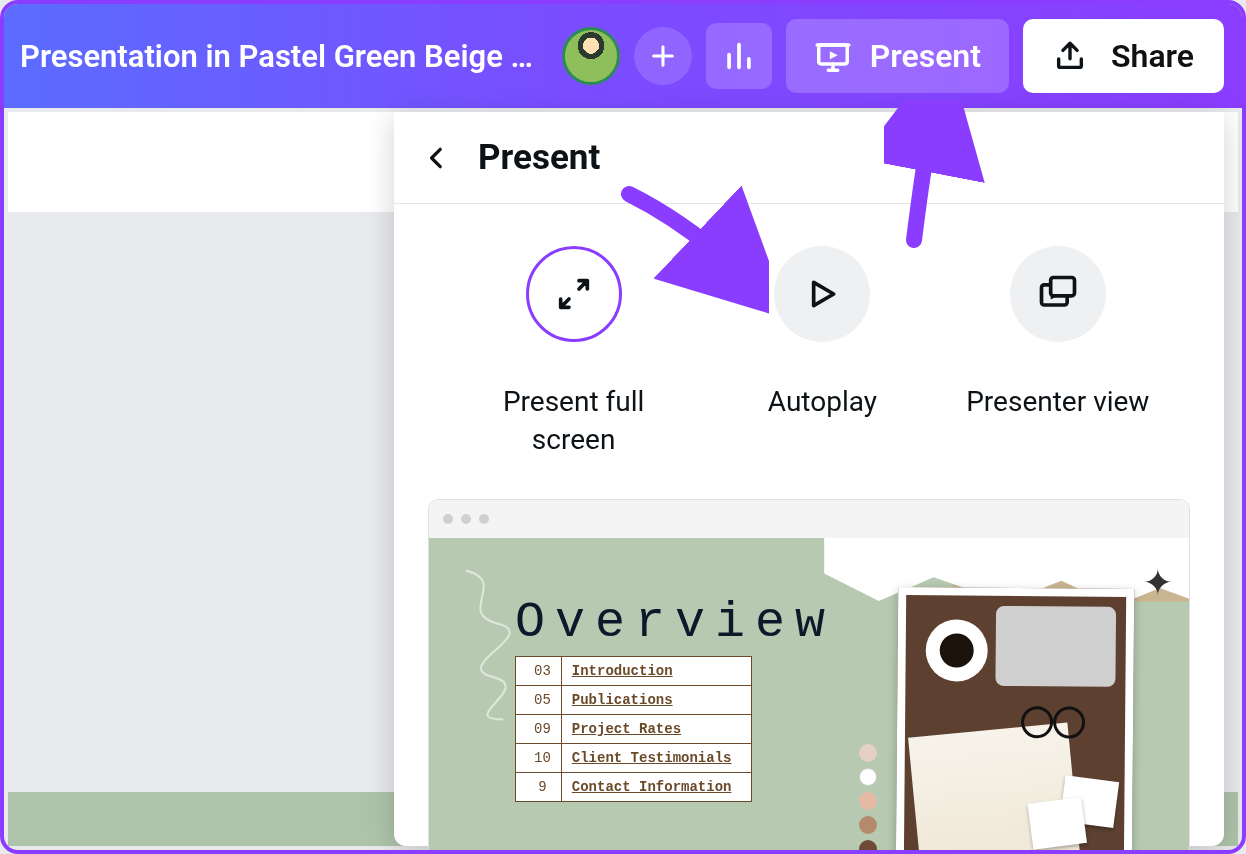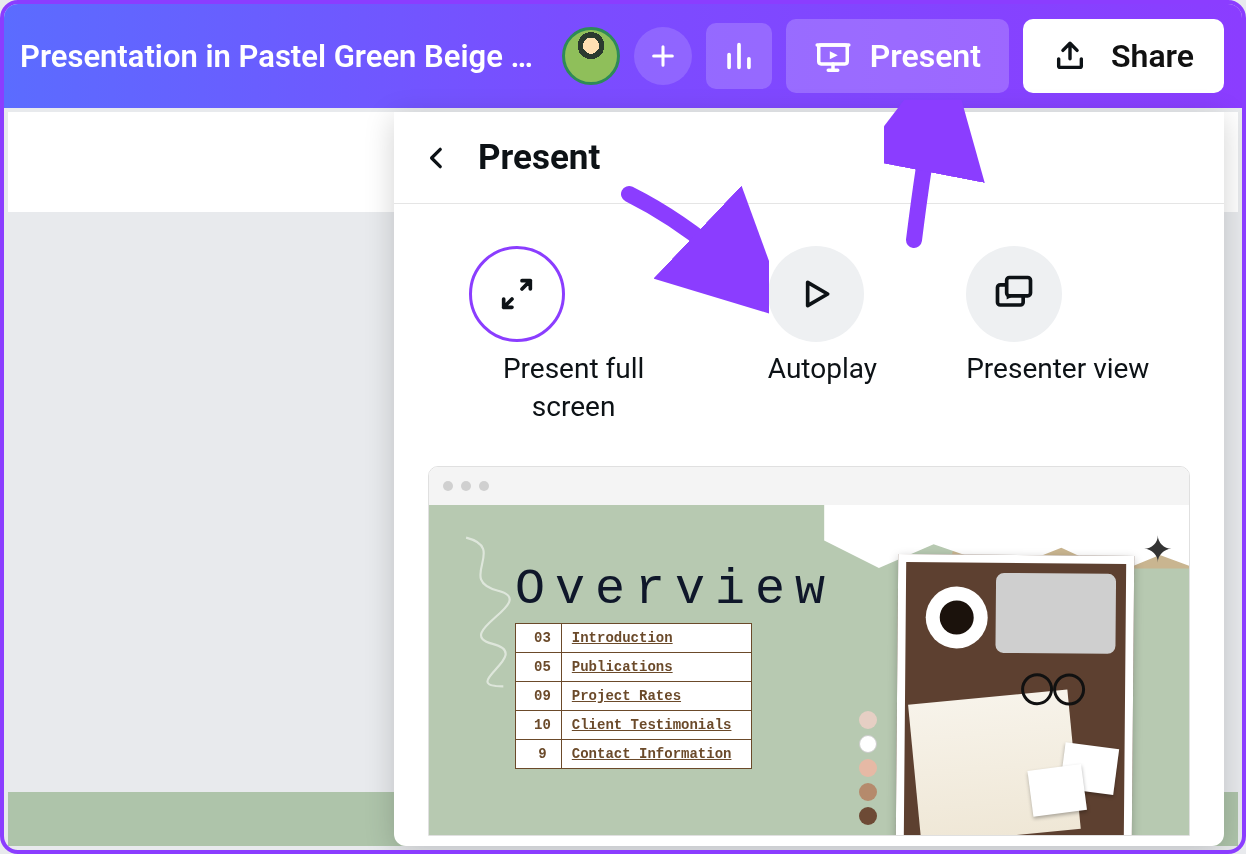--- a/index.html
+++ b/index.html
@@ -93,21 +93,21 @@
     display:flex; align-items:center; gap: 22px;
     padding: 0 24px;
   }
   .back-icn { width:38px; height:38px; display:flex; align-items:center; justify-content:center; cursor:pointer; }
   .panel-title { font-size:35px; font-weight:700; color:#0d1216; }
 
   .opts {
     display:flex; justify-content:space-around;
     padding: 42px 30px 40px;
   }
-  .opt { display:flex; flex-direction:column; gap:8px; cursor:pointer; }
+  .opt { display:flex; flex-direction:column; align-items:center; gap:41px; cursor:pointer; }
   .opt-circ {
     width:96px; height:96px; border-radius:50%;
     background:#eef0f2;
     display:flex; align-items:center; justify-content:center;
   }
   .opt-circ.sel { background:#fff; border:3px solid #8b3dff; }
   .opt-label { font-size:28px; color:#0d1216; text-align:center; line-height:1.35; max-width:210px; }
 
   .preview {
     margin: 0 34px;
@@ -143,21 +143,21 @@
     color:#0f172a;
   }
   .tbl {
     position:absolute; top:118px; left:86px;
     border-collapse:collapse;
     font-family:"Courier New", monospace;
     font-size:14px;
     background:#fff;
   }
   .tbl td { border:1px solid #6b4a2a; padding:6px 10px; color:#6b4a2a; }
-  .tbl td:first-child { font-weight:700; width:32px; text-align:center;padding-left:18px; }
+  .tbl td:first-child { font-weight:400; width:32px; text-align:center;padding-left:18px; }
   .tbl td:last-child { width:190px; text-decoration:underline; font-weight:700; }
   .photo {
     position:absolute; top:50px; right:56px;
     width:236px; height:290px;
     background:#5d4030;
     border:8px solid #fff;
     transform:rotate(0.5deg);
     box-shadow:0 3px 10px rgba(0,0,0,0.25);
     overflow:hidden;
   }

